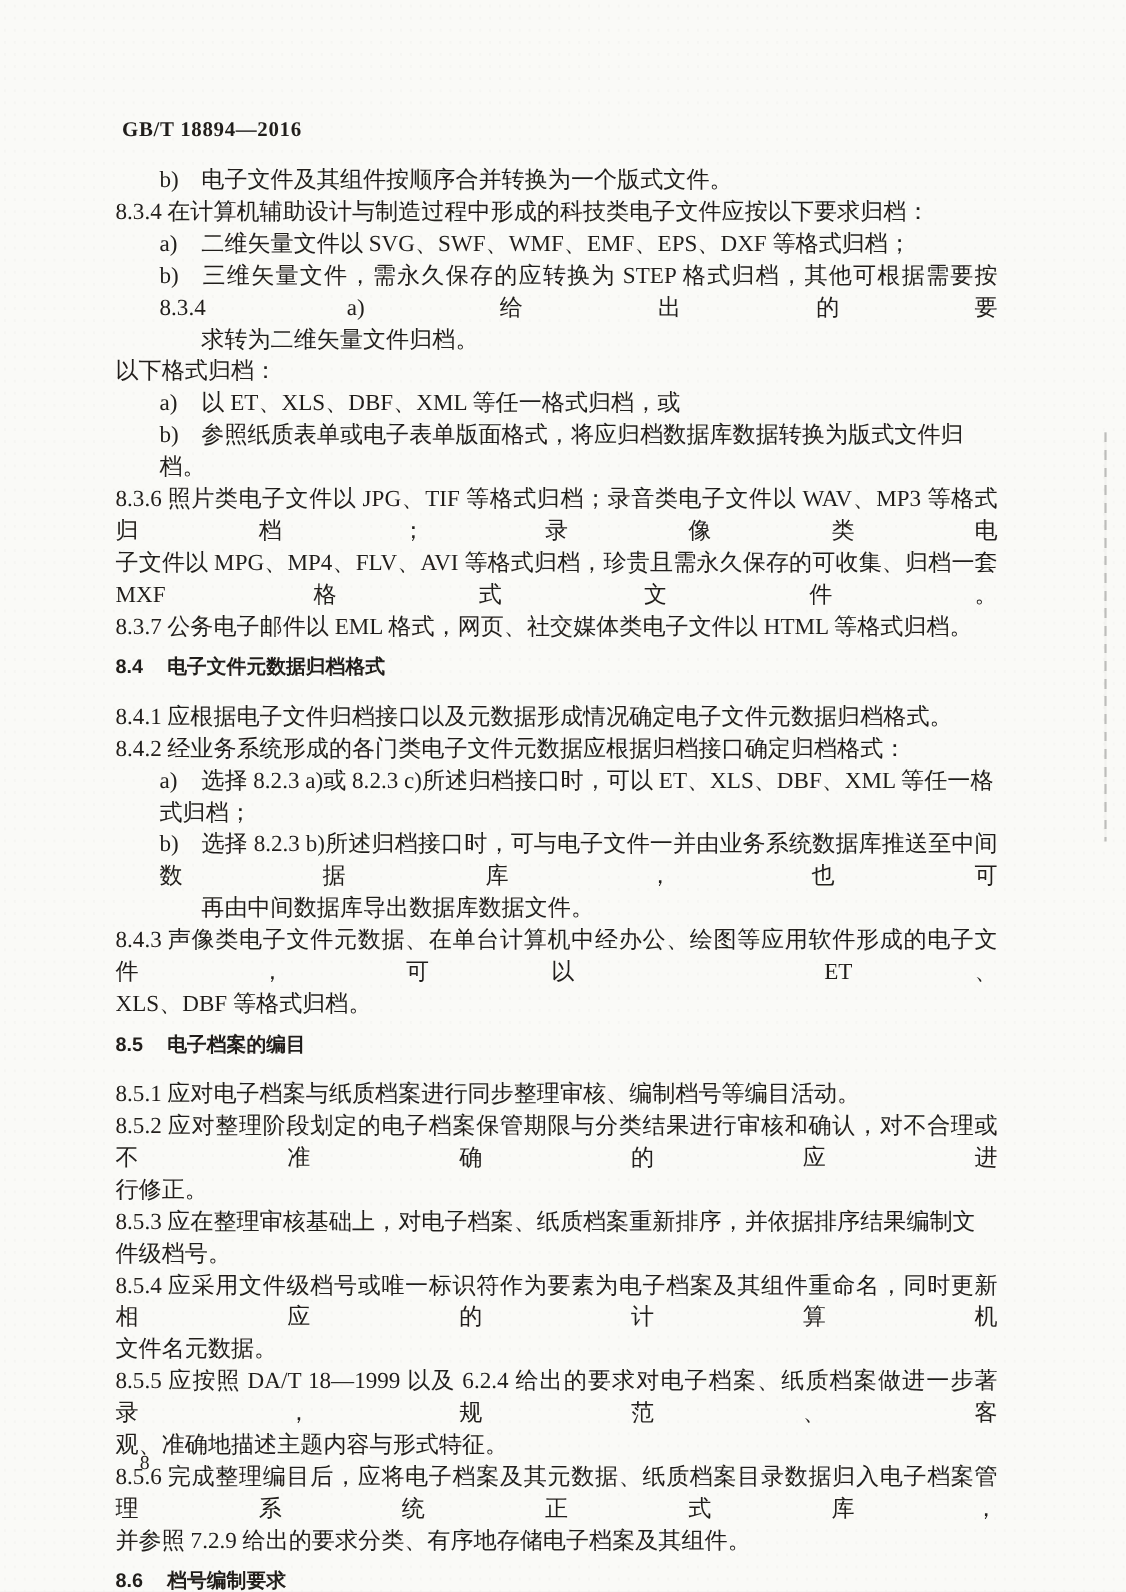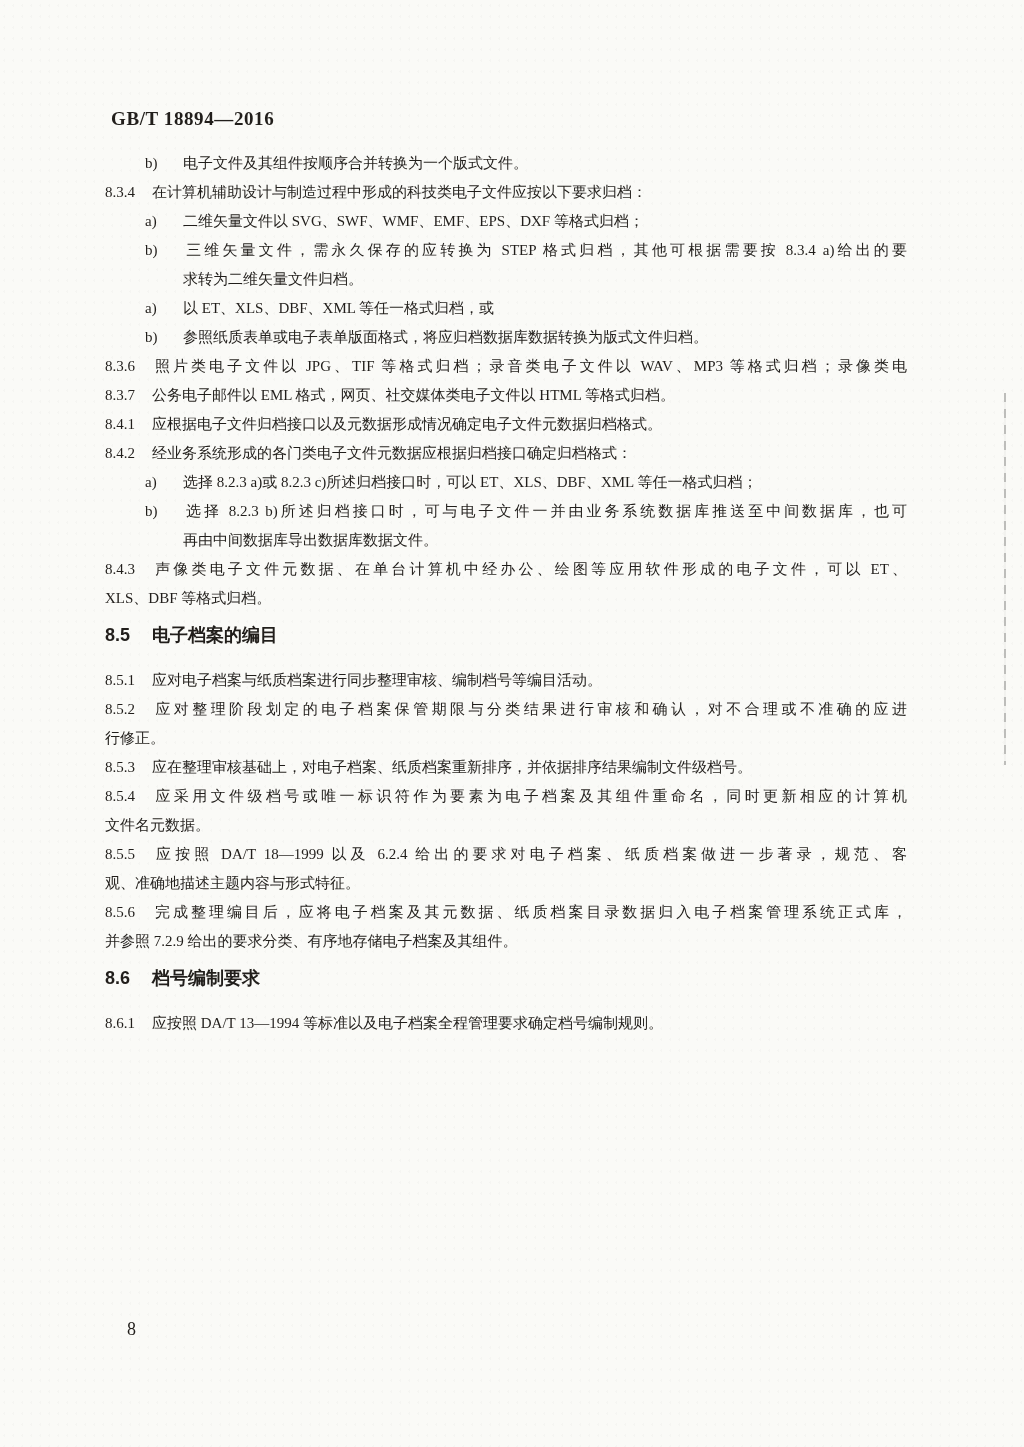--- a/index.html
+++ b/index.html
@@ -29,21 +29,21 @@
   }
 
   .doc-body {
     position: absolute;
     left: 105px;
     top: 149px;
     width: 802px;
   }
 
   .line {
-    font-size: 15px;
+    font-size: 21px;
     line-height: 29px;
     min-height: 29px;
     white-space: normal;
   }
 
   .line .label { display: inline-block; }
 
   
   .clause > .label { min-width: 47px; }
 
@@ -103,31 +103,34 @@
 
   <div class="line clause"><span class="label">8.3.4</span><span class="text">在计算机辅助设计与制造过程中形成的科技类电子文件应按以下要求归档：</span></div>
 
   <div class="line item"><span class="label">a)</span><span class="text">二维矢量文件以 SVG、SWF、WMF、EMF、EPS、DXF 等格式归档；</span></div>
 
   <div class="line item fill"><span class="label">b)</span><span class="text">三维矢量文件，需永久保存的应转换为 STEP 格式归档，其他可根据需要按 8.3.4 a)给出的要</span></div>
 
   <div class="line item-cont"><span class="text">求转为二维矢量文件归档。</span></div>
 
 
+  <div class="line cont"><span class="text">以下格式归档：</span></div>
 
   <div class="line item"><span class="label">a)</span><span class="text">以 ET、XLS、DBF、XML 等任一格式归档，或</span></div>
 
   <div class="line item"><span class="label">b)</span><span class="text">参照纸质表单或电子表单版面格式，将应归档数据库数据转换为版式文件归档。</span></div>
 
   <div class="line clause fill"><span class="label">8.3.6</span><span class="text">照片类电子文件以 JPG、TIF 等格式归档；录音类电子文件以 WAV、MP3 等格式归档；录像类电</span></div>
 
+  <div class="line cont fill"><span class="text">子文件以 MPG、MP4、FLV、AVI 等格式归档，珍贵且需永久保存的可收集、归档一套 MXF 格式文件。</span></div>
 
   <div class="line clause"><span class="label">8.3.7</span><span class="text">公务电子邮件以 EML 格式，网页、社交媒体类电子文件以 HTML 等格式归档。</span></div>
 
 
+  <div class="line heading"><span class="label">8.4</span><span class="text">电子文件元数据归档格式</span></div>
 
   <div class="line clause"><span class="label">8.4.1</span><span class="text">应根据电子文件归档接口以及元数据形成情况确定电子文件元数据归档格式。</span></div>
 
   <div class="line clause"><span class="label">8.4.2</span><span class="text">经业务系统形成的各门类电子文件元数据应根据归档接口确定归档格式：</span></div>
 
   <div class="line item"><span class="label">a)</span><span class="text">选择 8.2.3 a)或 8.2.3 c)所述归档接口时，可以 ET、XLS、DBF、XML 等任一格式归档；</span></div>
 
   <div class="line item fill"><span class="label">b)</span><span class="text">选择 8.2.3 b)所述归档接口时，可与电子文件一并由业务系统数据库推送至中间数据库，也可</span></div>
 
   <div class="line item-cont"><span class="text">再由中间数据库导出数据库数据文件。</span></div>

